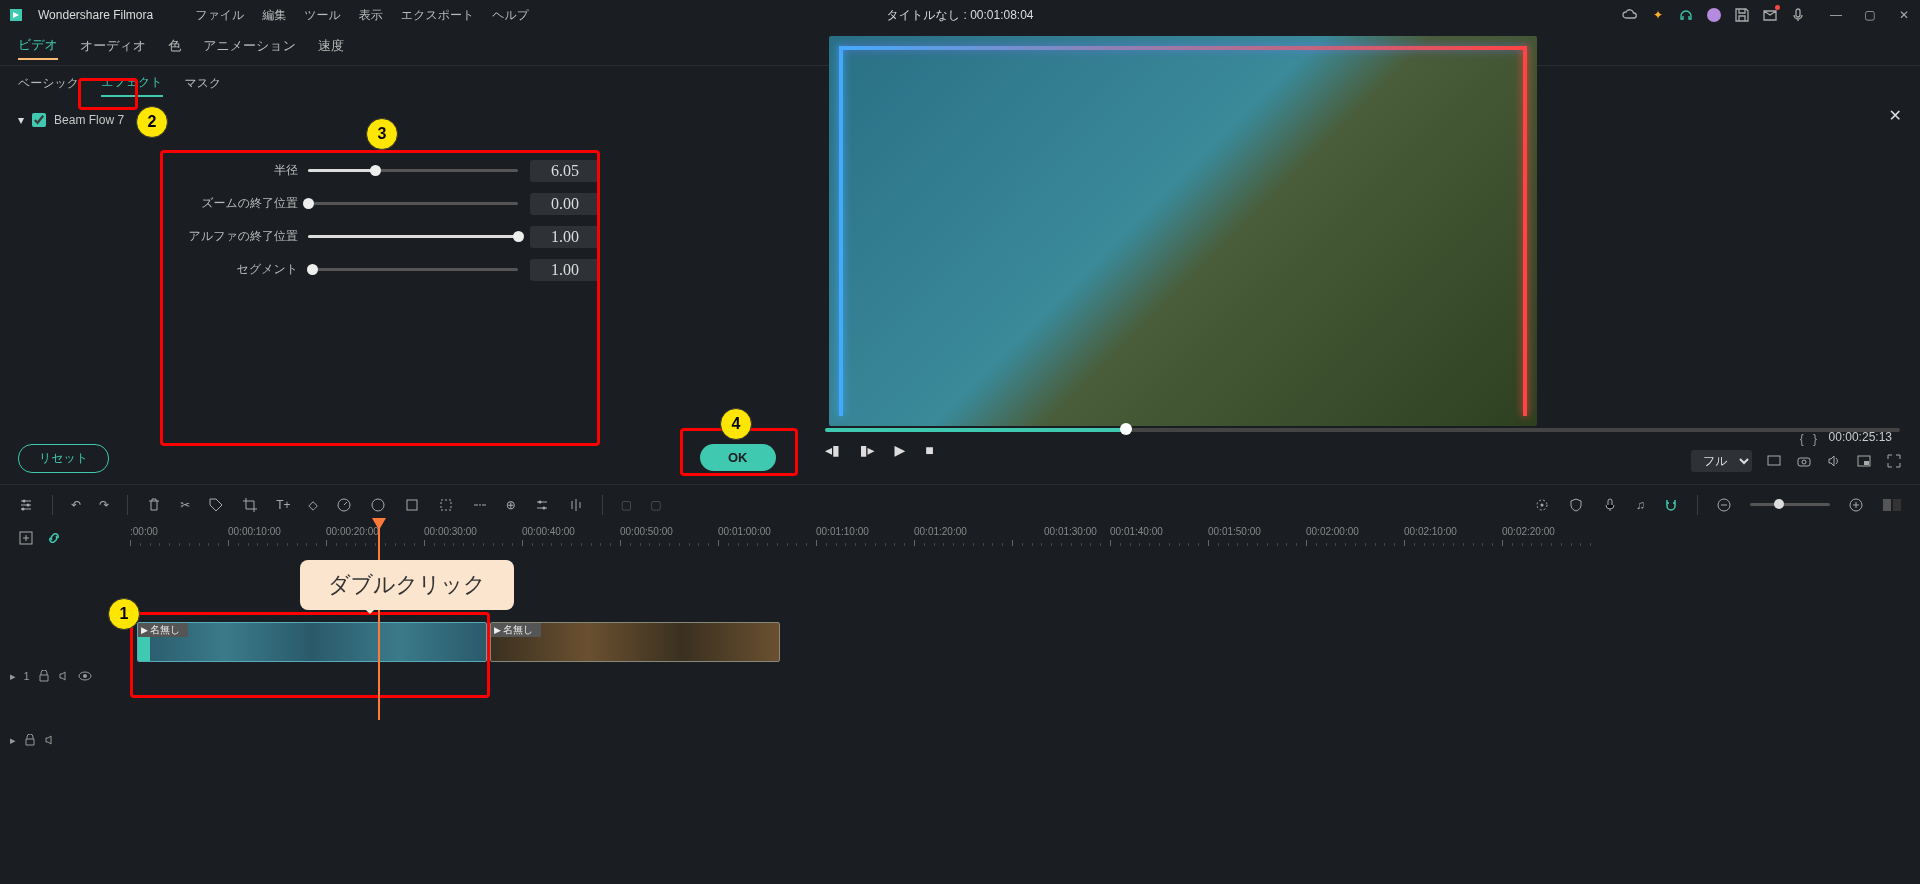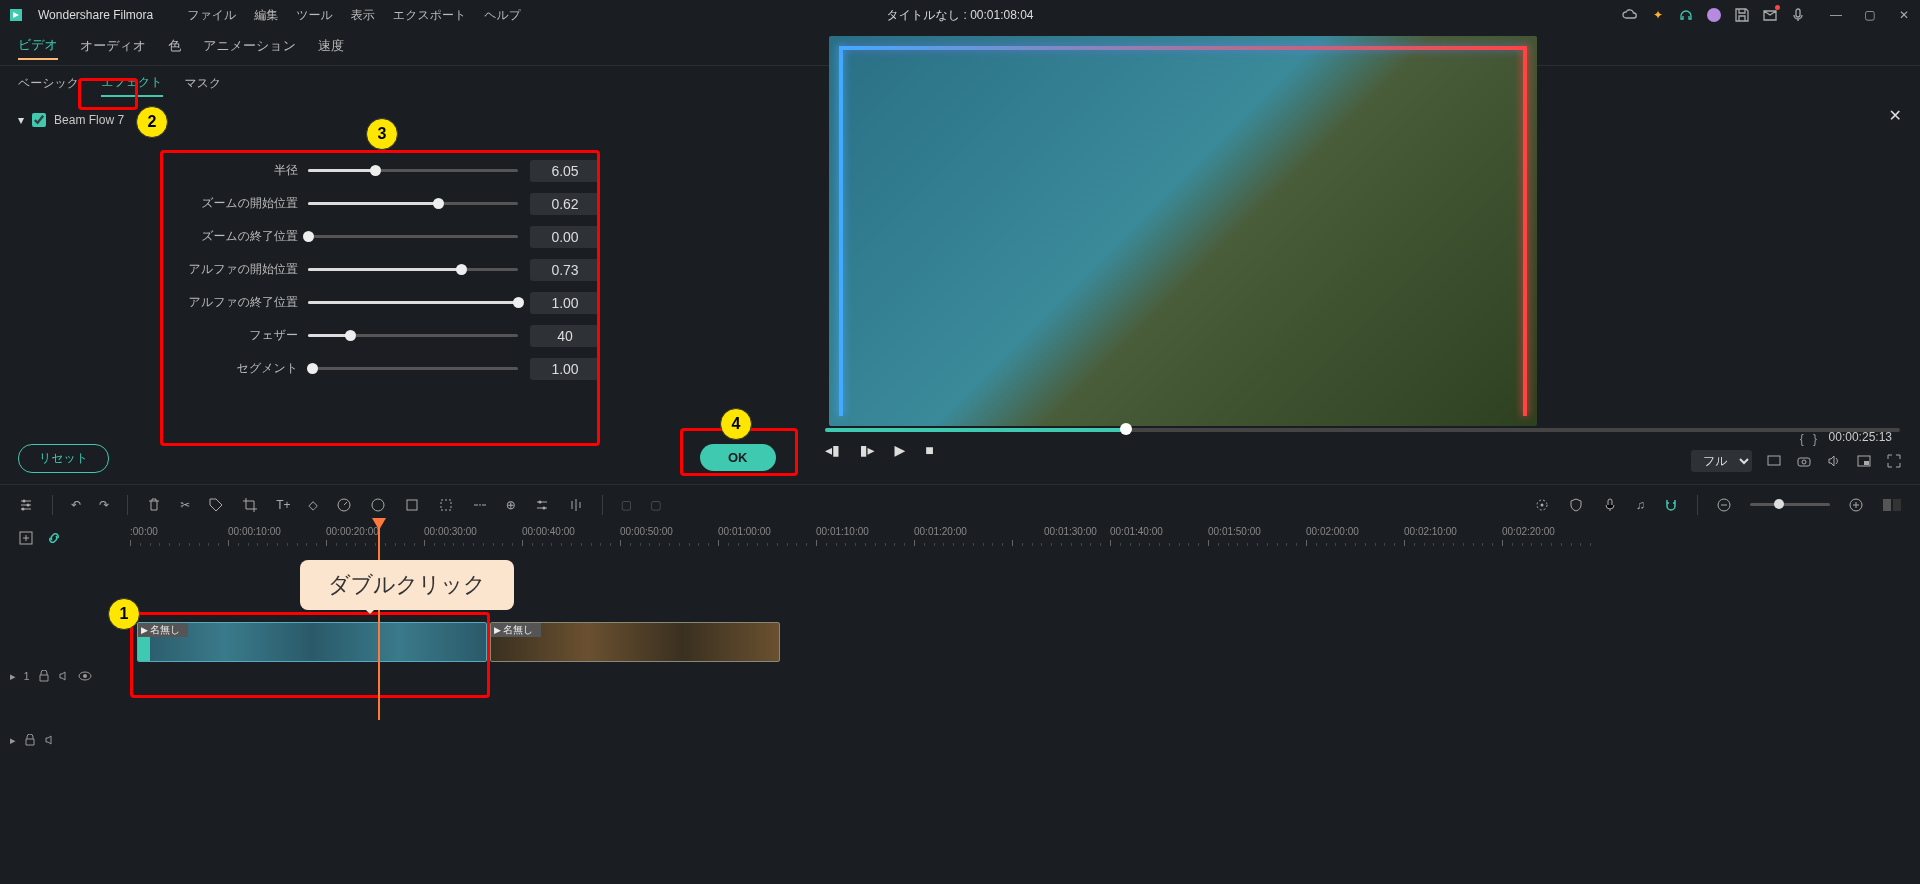--- a/index.html
+++ b/index.html
@@ -1,20 +1,20 @@
 <!DOCTYPE html>
 <html><head>
 <meta charset="utf-8">
 <style>
 * { margin: 0; padding: 0; box-sizing: border-box; font-family: Arial, "Hiragino Sans", sans-serif; }
 body { background: #1a1d21; color: #c8c8c8; font-size: 12px; overflow: hidden; width: 1920px; height: 884px; position: relative; }
 .titlebar { height: 30px; background: #1a1d21; display: flex; align-items: center; padding: 0 8px; gap: 14px; }
 .logo { width: 16px; height: 16px; display: inline-block; }
 .app-name { font-size: 12px; color: #ddd; }
-.menu-top { display: flex; gap: 18px; margin-left: 20px; }
+.menu-top { display: flex; gap: 18px; margin-left: 28px; }
 .menu-top span { color: #bbb; font-size: 12px; cursor: pointer; }
 .title-center { position: absolute; left: 50%; transform: translateX(-50%); top: 7px; color: #ddd; font-size: 12px; }
 .titlebar-right { margin-left: auto; display: flex; gap: 12px; align-items: center; }
 .titlebar-right .icon { width: 16px; height: 16px; display: inline-flex; align-items: center; justify-content: center; color: #aaa; cursor: pointer; }
 .win-controls { display: flex; gap: 18px; margin-left: 10px; }
 .tab-row { height: 36px; display: flex; align-items: center; padding: 0 18px; gap: 22px; border-bottom: 1px solid #2a2d31; }
 .tab-row .tab { color: #bbb; font-size: 13px; cursor: pointer; padding-bottom: 4px; }
 .tab-row .tab.active { color: #3fc9b0; border-bottom: 2px solid #fdba74; }
 .subtab-row { height: 34px; display: flex; align-items: center; padding: 0 18px; gap: 22px; }
 .subtab-row .subtab { color: #bbb; font-size: 12px; cursor: pointer; padding: 4px 0; }
@@ -24,21 +24,21 @@
 .effect-header { display: flex; align-items: center; gap: 8px; height: 28px; }
 .effect-header .chev { color: #ddd; }
 .effect-header input[type=checkbox] { accent-color: #3fc9b0; width: 14px; height: 14px; }
 .effect-close { position: absolute; right: 18px; top: 6px; color: #ddd; font-size: 16px; cursor: pointer; }
 .sliders { margin: 20px 0 0 170px; width: 430px; }
 .slider-row { display: flex; align-items: center; height: 33px; }
 .slider-label { width: 120px; text-align: right; color: #bbb; font-size: 12px; padding-right: 10px; }
 .slider-track { width: 210px; height: 3px; background: #555; position: relative; border-radius: 2px; }
 .slider-fill { position: absolute; left: 0; top: 0; height: 3px; background: #ddd; border-radius: 2px; }
 .slider-thumb { position: absolute; top: -4px; width: 11px; height: 11px; background: #eee; border-radius: 50%; margin-left: -5px; }
-.slider-value { width: 70px; height: 22px; background: #2e3237; color: #ddd; display: inline-flex; align-items: center; justify-content: center; margin-left: 12px; border-radius: 3px; font-size: 14px; }
+.slider-value { width: 70px; height: 22px; background: #2e3237; color: #ddd; display: inline-flex; align-items: center; justify-content: center; margin-left: 12px; border-radius: 3px; font-size: 16px; font-family: Liberation Serif, serif; }
 .bottom-buttons { position: absolute; left: 18px; top: 444px; }
 .reset-btn { border: 1px solid #3fc9b0; color: #3fc9b0; background: transparent; border-radius: 14px; padding: 5px 20px; font-size: 12px; cursor: pointer; }
 .ok-btn { position: absolute; left: 700px; top: 444px; background: #3fc9b0; color: #1a1d21; border: none; border-radius: 16px; padding: 6px 28px; font-size: 13px; font-weight: bold; cursor: pointer; }
 .preview { position: absolute; left: 829px; top: 36px; width: 708px; height: 390px; background: linear-gradient(135deg, #2a6f85 0%, #3a8a9a 45%, #4a5d3a 55%, #2d4020 100%); border-radius: 2px; }
 .preview::before { content:""; position:absolute; left:10px; top:10px; bottom:10px; width:4px; background:#4af; box-shadow:0 0 8px #4af; }
 .preview::after { content:""; position:absolute; right:10px; top:10px; bottom:10px; width:4px; background:#f44; box-shadow:0 0 8px #f44; }
 .preview-top-border { position:absolute; left:10px; right:10px; top:10px; height:4px; background: linear-gradient(90deg, #4af, #f44); box-shadow: 0 0 8px rgba(120,120,255,0.6); }
 .playbar { position: absolute; left: 815px; top: 428px; right: 10px; height: 50px; }
 .playbar-track { position: relative; height: 4px; background: #444; border-radius: 2px; margin: 0 10px 10px 10px; }
 .playbar-fill { position: absolute; left: 0; top: 0; height: 4px; width: 28%; background: #3fc9b0; border-radius: 2px; }
@@ -159,58 +159,34 @@
   <div class="sliders" id="sliders">
       <div class="slider-row">
         <div class="slider-label">半径</div>
         <div class="slider-track">
           <div class="slider-fill" style="width:32%"></div>
           <div class="slider-thumb" style="left:32%"></div>
         </div>
         <div class="slider-value">6.05</div>
       </div>
       <div class="slider-row">
-        <div class="slider-label">ズームの開始位置</div>
-        <div class="slider-track">
-          <div class="slider-fill" style="width:62%"></div>
-          <div class="slider-thumb" style="left:62%"></div>
-        </div>
-        <div class="slider-value">0.62</div>
-      </div>
-      <div class="slider-row">
         <div class="slider-label">ズームの終了位置</div>
         <div class="slider-track">
           <div class="slider-fill" style="width:0%"></div>
           <div class="slider-thumb" style="left:0%"></div>
         </div>
         <div class="slider-value">0.00</div>
       </div>
       <div class="slider-row">
-        <div class="slider-label">アルファの開始位置</div>
-        <div class="slider-track">
-          <div class="slider-fill" style="width:73%"></div>
-          <div class="slider-thumb" style="left:73%"></div>
-        </div>
-        <div class="slider-value">0.73</div>
-      </div>
-      <div class="slider-row">
         <div class="slider-label">アルファの終了位置</div>
         <div class="slider-track">
           <div class="slider-fill" style="width:100%"></div>
           <div class="slider-thumb" style="left:100%"></div>
         </div>
         <div class="slider-value">1.00</div>
-      </div>
-      <div class="slider-row">
-        <div class="slider-label">フェザー</div>
-        <div class="slider-track">
-          <div class="slider-fill" style="width:20%"></div>
-          <div class="slider-thumb" style="left:20%"></div>
-        </div>
-        <div class="slider-value">40</div>
       </div>
       <div class="slider-row">
         <div class="slider-label">セグメント</div>
         <div class="slider-track">
           <div class="slider-fill" style="width:2%"></div>
           <div class="slider-thumb" style="left:2%"></div>
         </div>
         <div class="slider-value">1.00</div>
       </div>
     </div>

